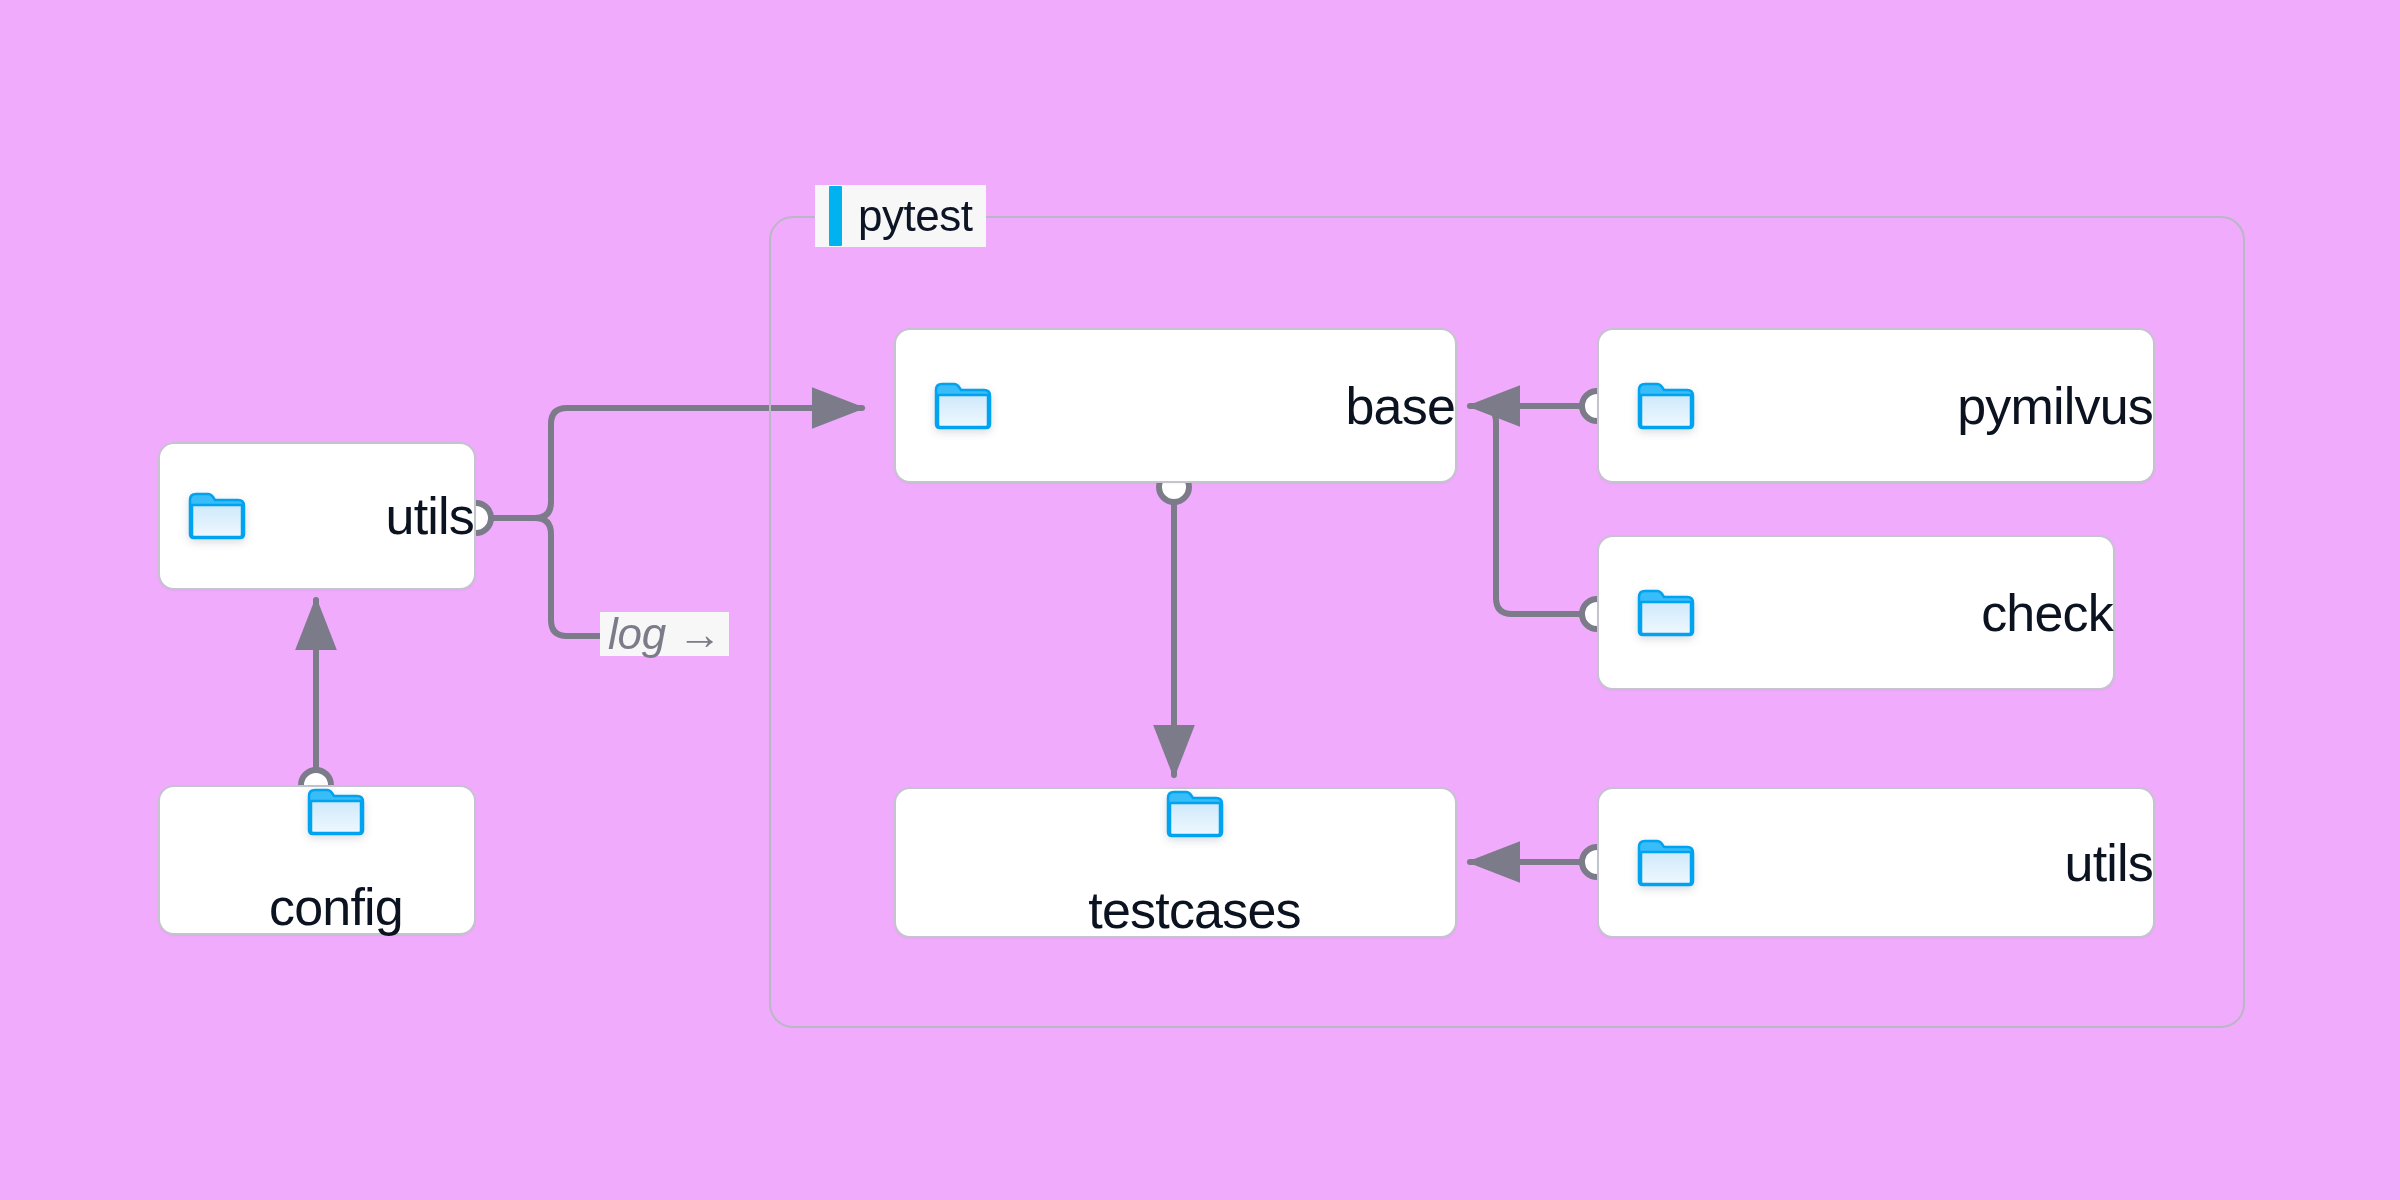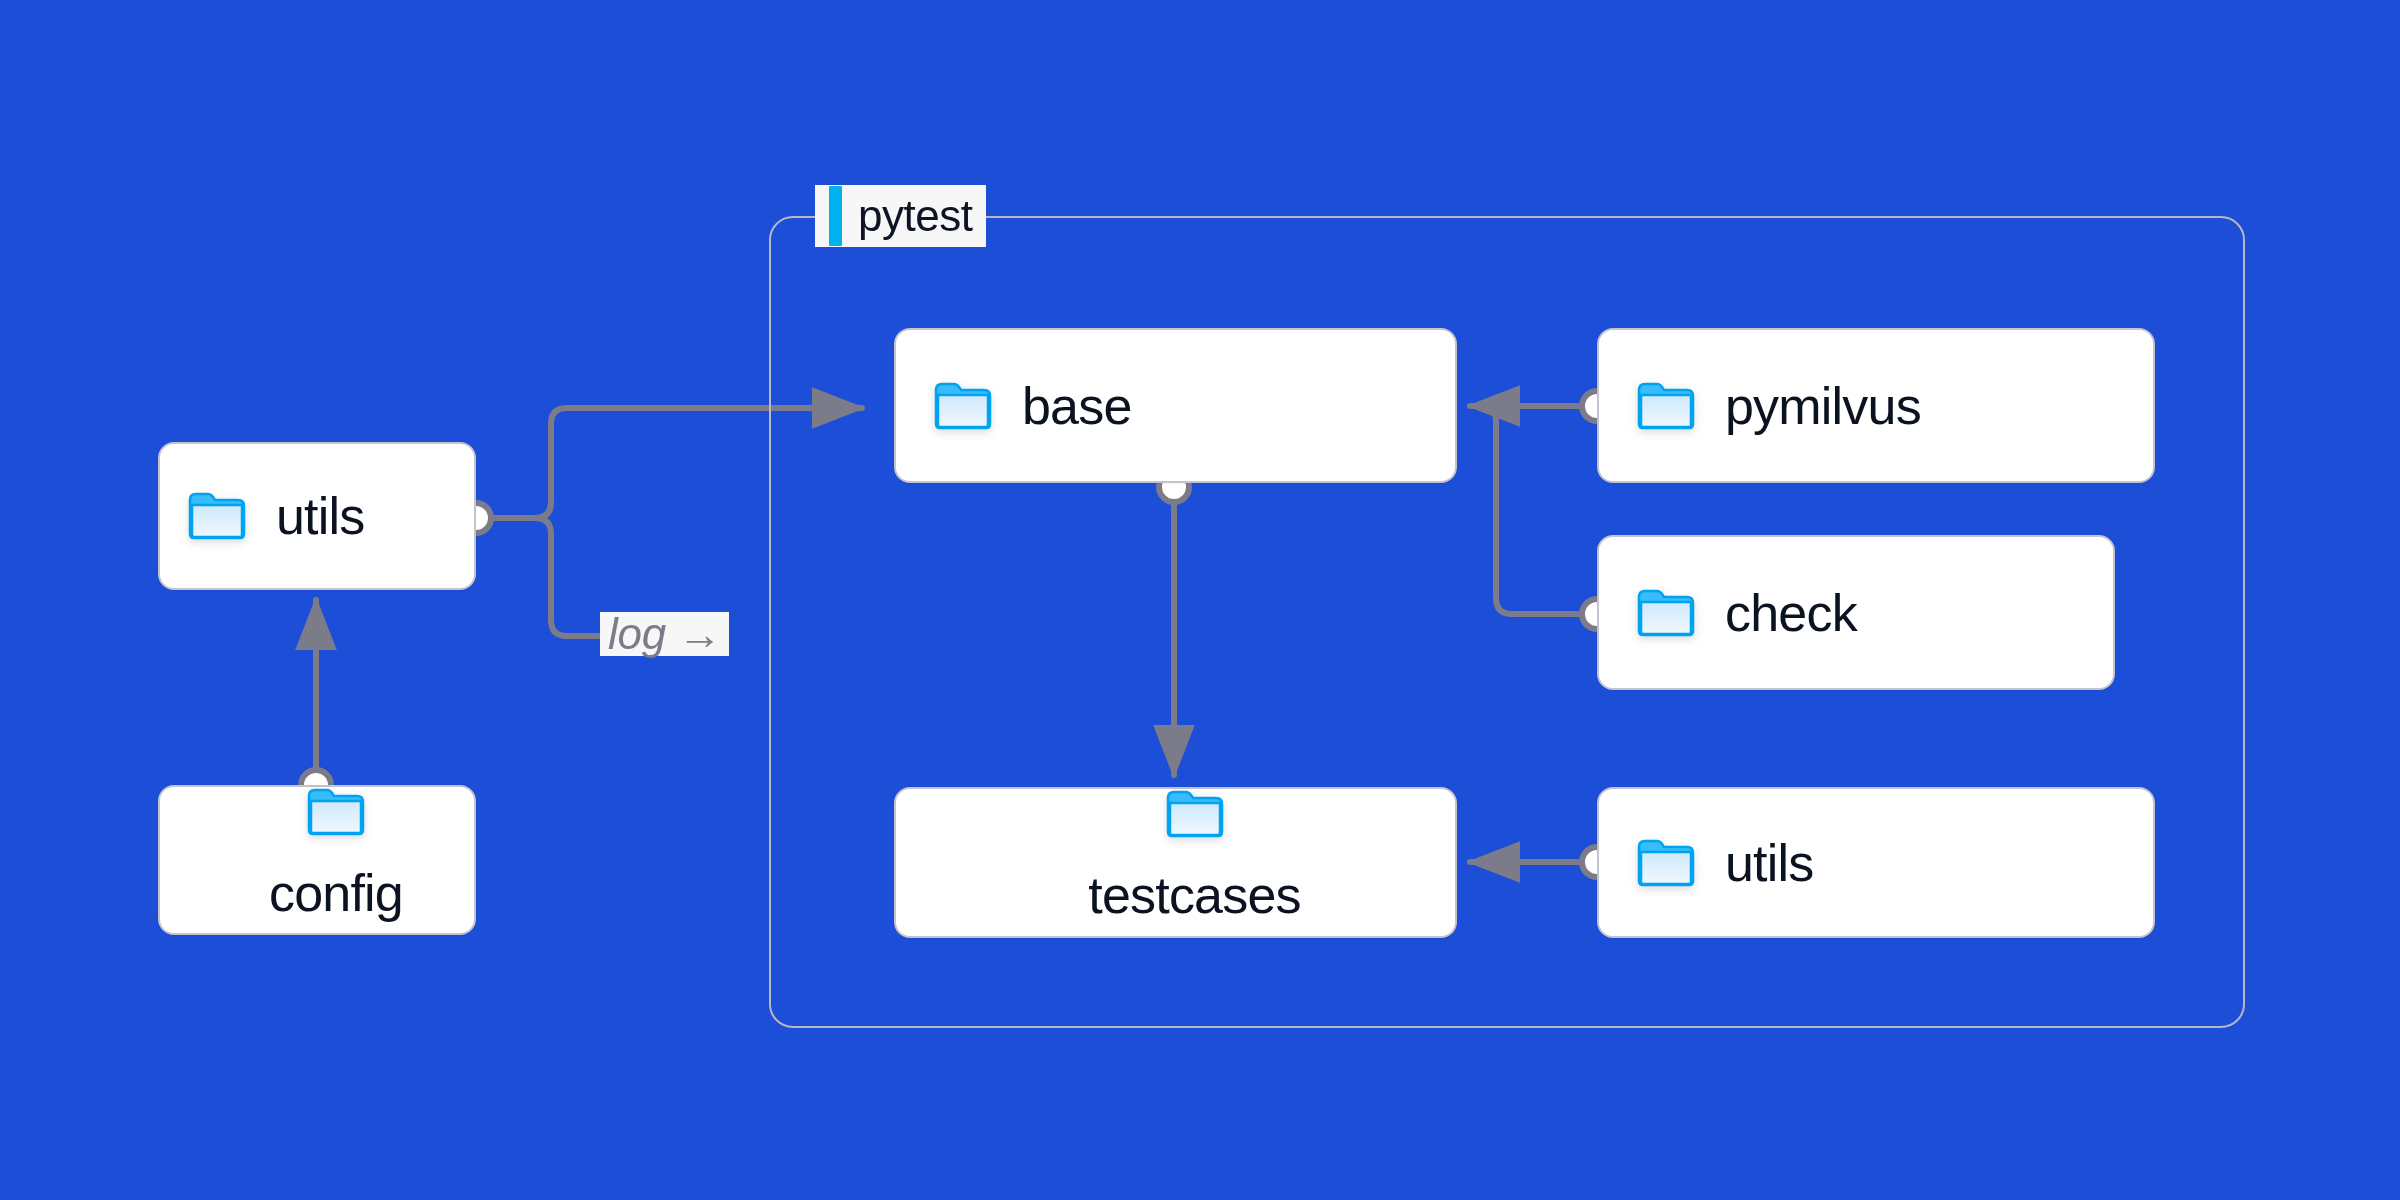--- a/index.html
+++ b/index.html
@@ -10,21 +10,21 @@
   body {
     width: 2400px;
     height: 1200px;
     overflow: hidden;
     font-family: "Liberation Sans", sans-serif;
   }
   #stage {
     position: relative;
     width: 2400px;
     height: 1200px;
-    background: #1d4ed8;
+    background: #f0abfc;
   }
   #wires {
     position: absolute;
     inset: 0;
     width: 2400px;
     height: 1200px;
     pointer-events: none;
   }
 
   
@@ -65,20 +65,21 @@
     position: absolute;
     background: #ffffff;
     border: 2px solid #c4c4ce;
     border-radius: 16px;
     box-sizing: border-box;
     display: flex;
     align-items: center;
     padding-left: 38px;
     gap: 30px;
     box-shadow: 0 1px 2px rgba(20,24,40,0.04);
+    justify-content: space-between;
   }
   .node-label {
     font-size: 52px;
     color: #0b1220;
     letter-spacing: -0.8px;
     line-height: 1;
     white-space: nowrap;
   }
 
   

